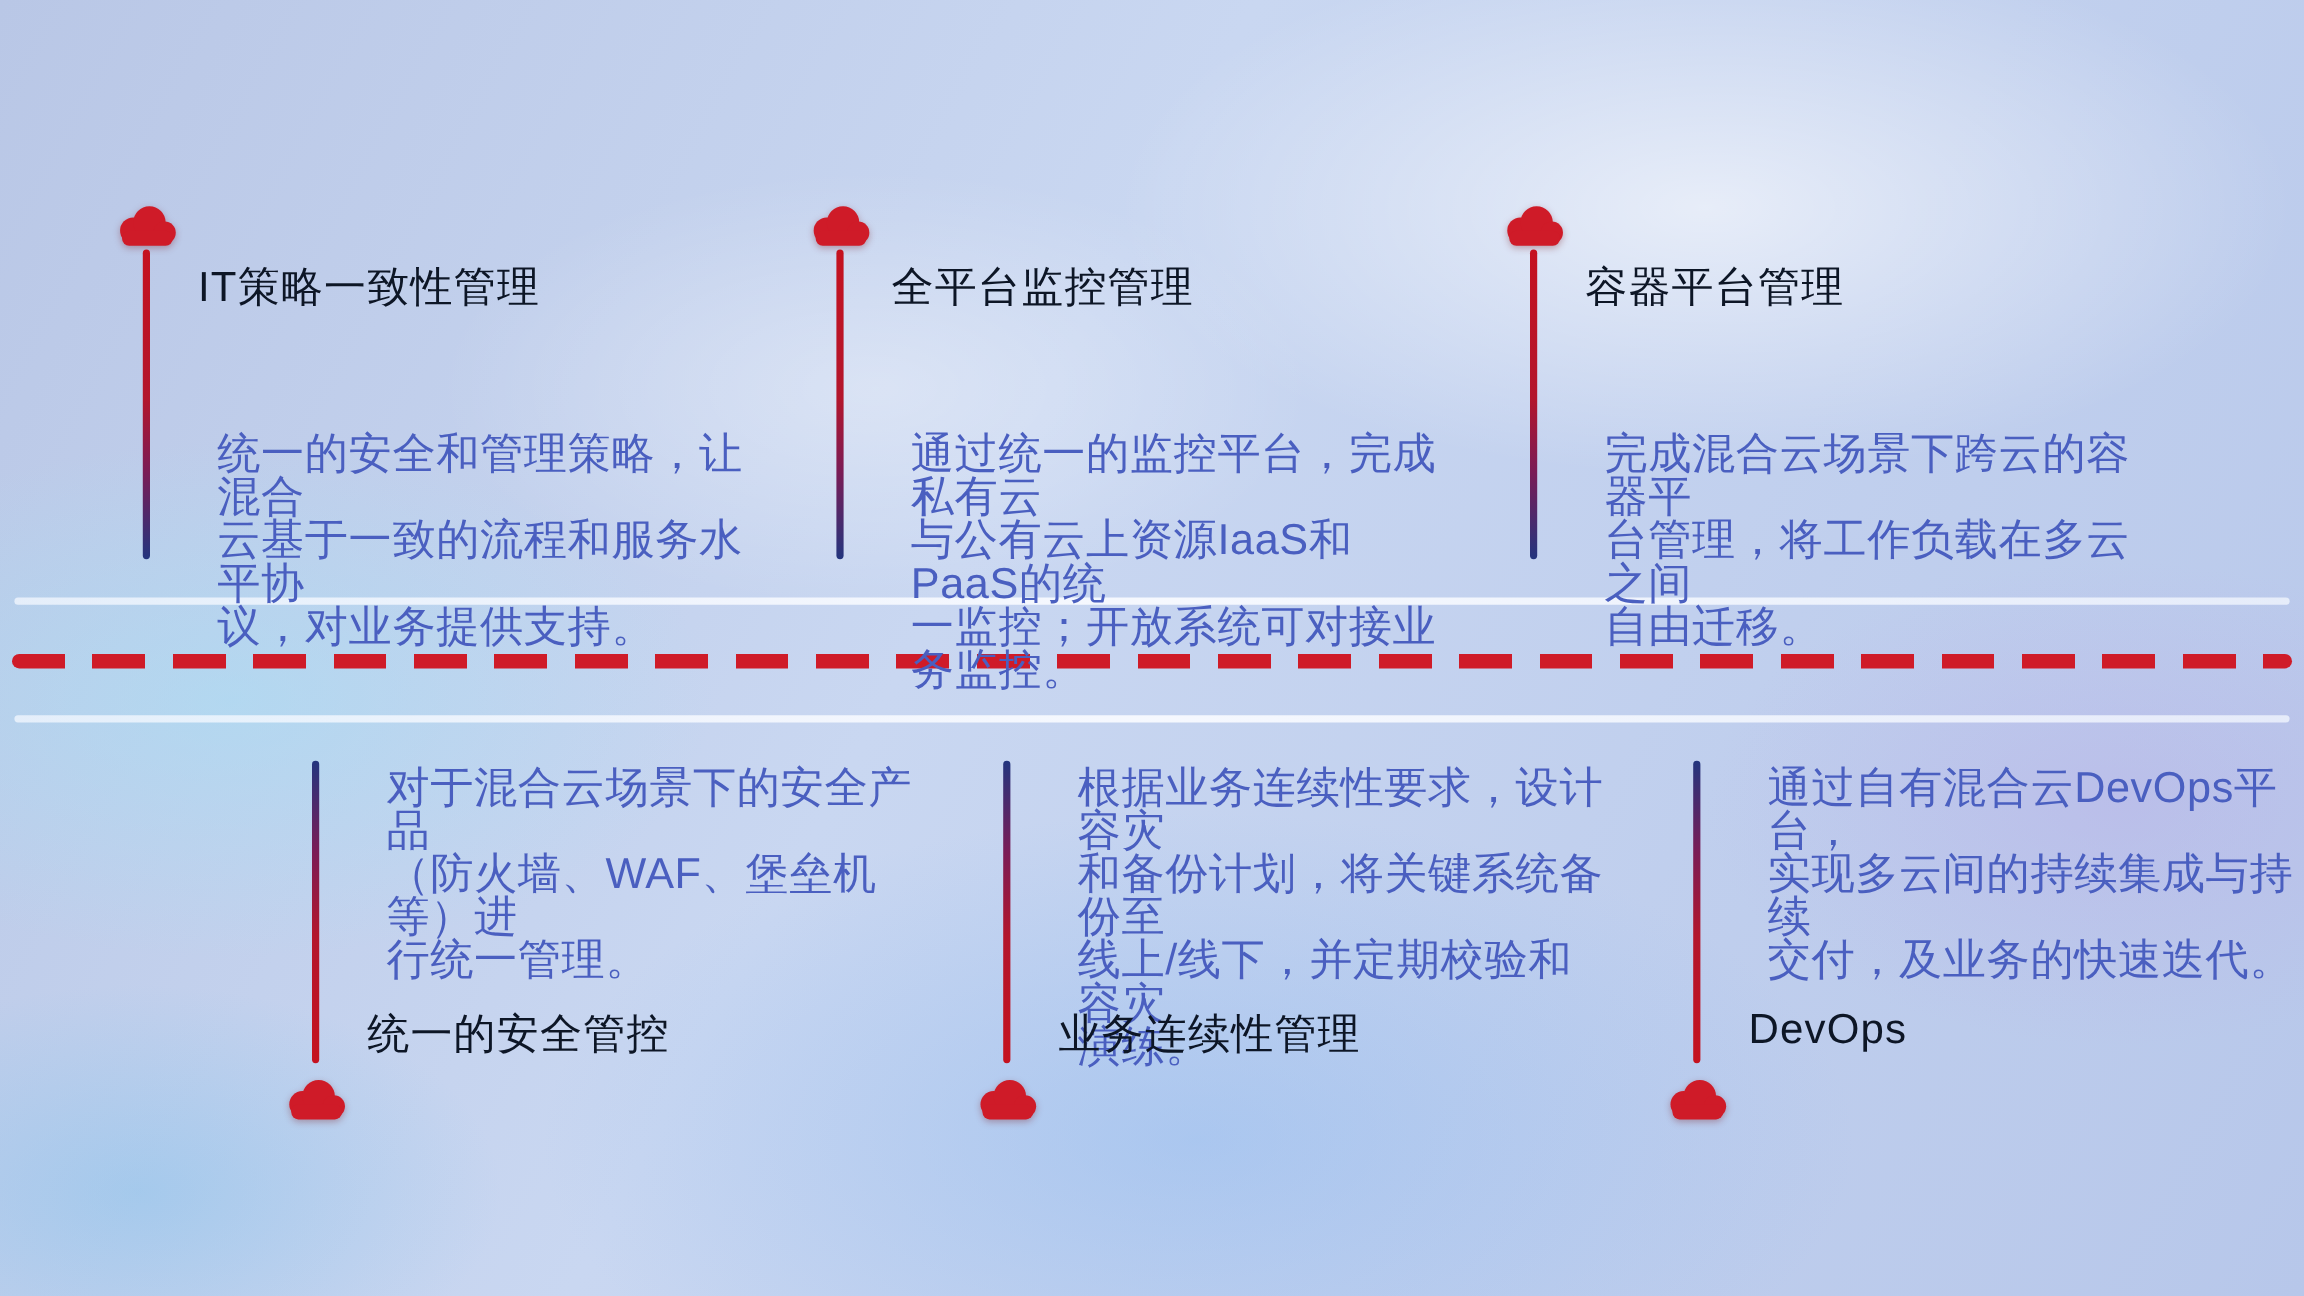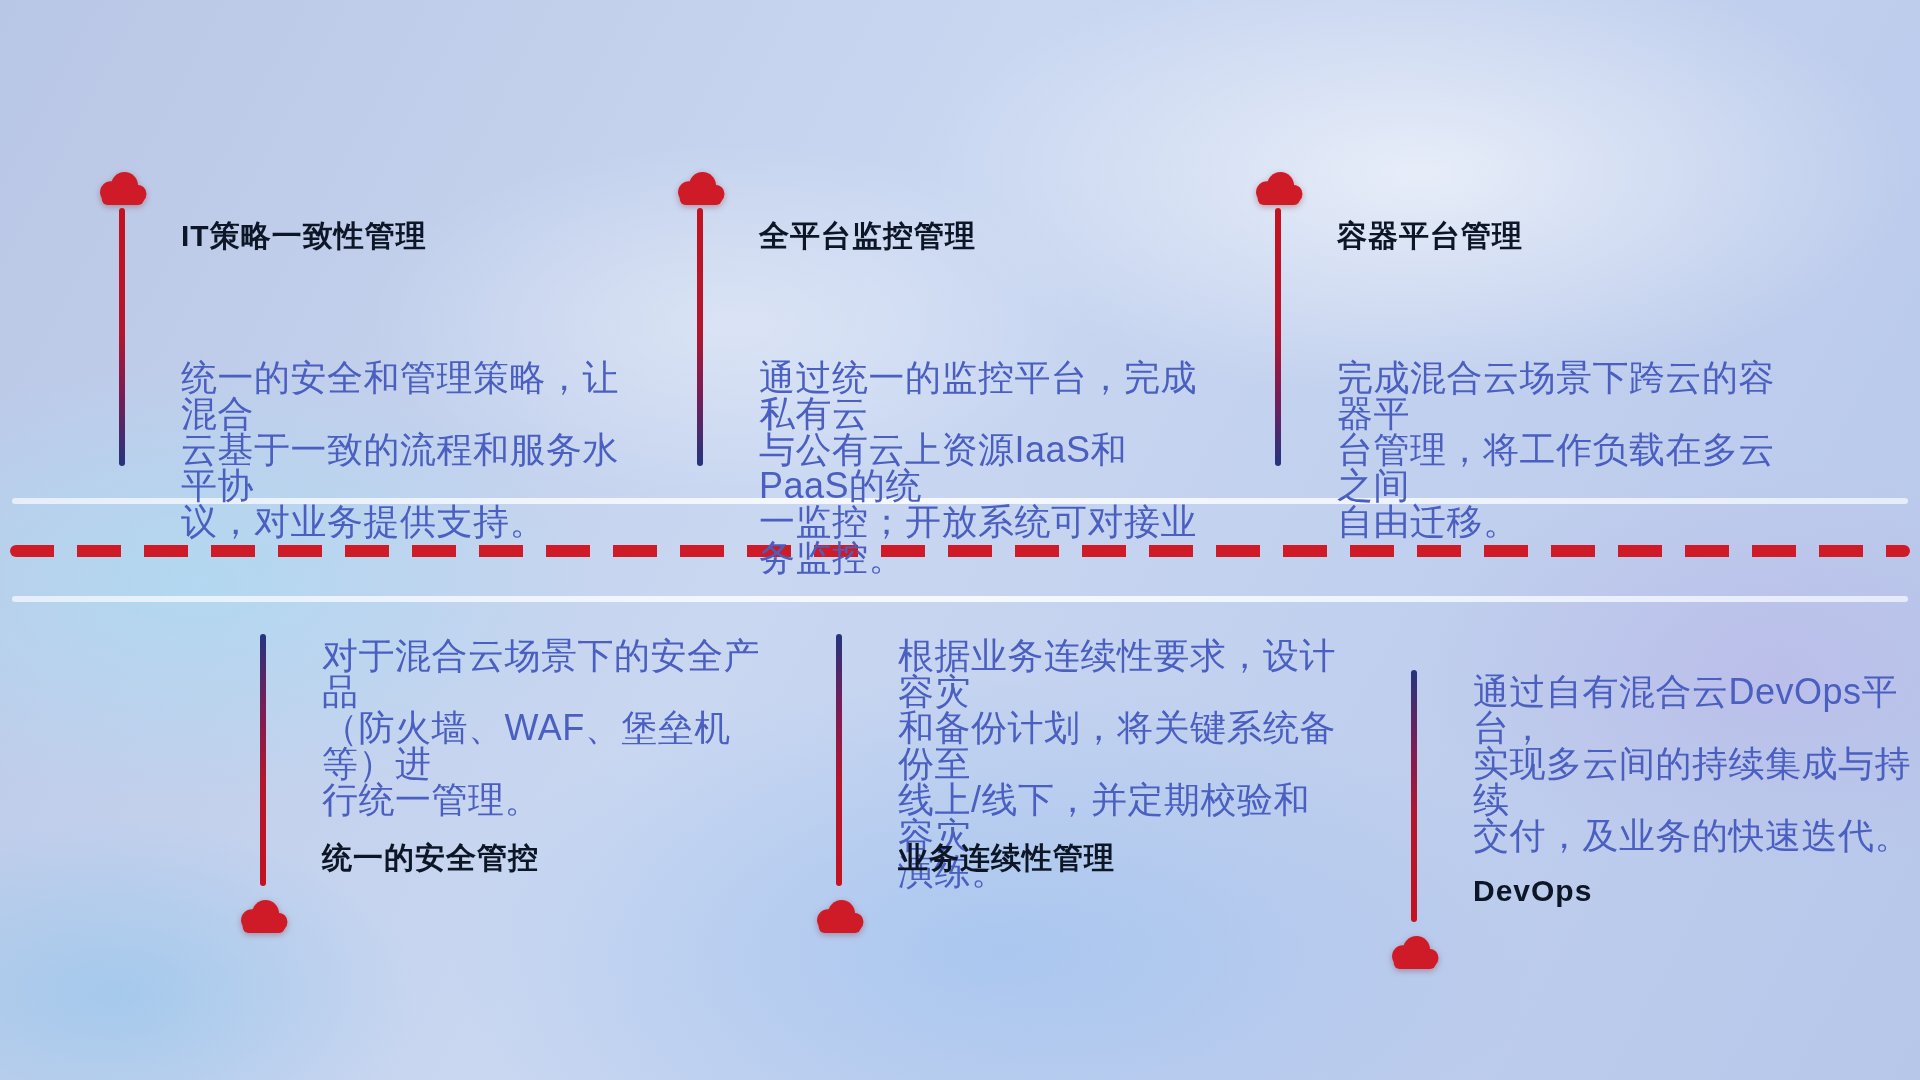--- a/index.html
+++ b/index.html
@@ -36,42 +36,42 @@
       #cf1b28 0px, #cf1b28 44px,
       transparent 44px, transparent 67px);
     border-radius: 6px;
   }
 
   
   .card { position: absolute; width: 480px; }
   .top-card  { top: 168px; height: 310px; }
   .bot-card  { top: 634px; height: 310px; }
   .t1 { left: 95px; }   .t2 { left: 673px; }  .t3 { left: 1251px; }
-  .b1 { left: 236px; }  .b2 { left: 812px; }  .b3 { left: 1387px; margin-top: 36px; }
+  .b1 { left: 236px; }  .b2 { left: 812px; }  .b3 { left: 1387px; }
 
   .cloud { position: absolute; width: 54px; height: 40px; display: block; }
   .top-card .cloud { left: 0; top: 0; filter: drop-shadow(0 2px 3px rgba(120,20,30,0.35)); }
   .bot-card .cloud { left: 0; top: 262px; filter: drop-shadow(0 2px 3px rgba(120,20,30,0.35)); }
   .cloud svg { width: 100%; height: 100%; display: block; }
 
   .stem {
     position: absolute; width: 6px; border-radius: 3px;
   }
   .top-card .stem {
     left: 24px; top: 40px; height: 258px;
     background: linear-gradient(180deg, #c5121f 0%, #b3162c 48%, #7a1c56 72%, #23357e 100%);
   }
   .bot-card .stem {
     left: 24px; top: 0px; height: 252px;
     background: linear-gradient(180deg, #23357e 0%, #7a1c56 30%, #b3162c 58%, #c5121f 100%);
   }
 
   .title {
-    position: absolute; left: 86px; margin: 0;
-    font-size: 30px; font-weight: 700; color: #0d1626;
+    position: absolute; left: 70px; margin: 0;
+    font-size: 35px; font-weight: 400; color: #0d1626;
     letter-spacing: 1px; white-space: nowrap;
   }
   .top-card .title { top: 48px; }
   .bot-card .title { top: 204px; }
 
   .desc {
     position: absolute; left: 86px; margin: 0; width: 440px;
     font-size: 36px; line-height: 36px; color: #4a5fc0;
     white-space: pre-line; letter-spacing: 0.5px;
   }

